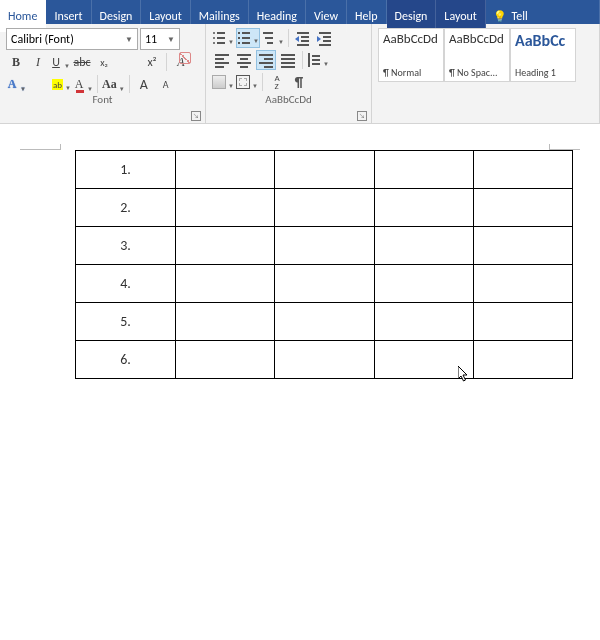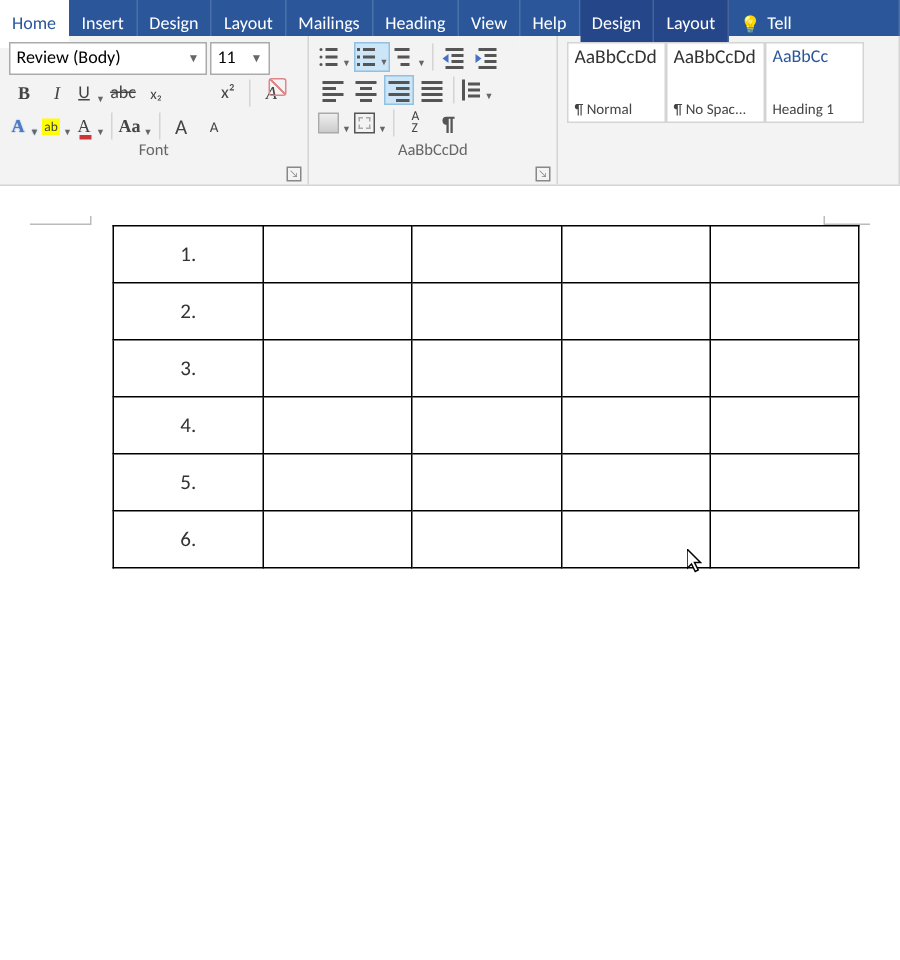--- a/index.html
+++ b/index.html
@@ -31,21 +31,21 @@
   .bold { font-weight: bold; font-family: Georgia, serif; }
   .italic { font-style: italic; font-family: Georgia, serif; }
   .und { text-decoration: underline; }
   .strike { text-decoration: line-through; }
   .sub { font-size: 10px; }
   .sup { font-size: 12px; margin-left: 26px; }
   .clear-fmt { font-family: Georgia, serif; font-style: italic; }
   .clear-fmt::after { content:""; position:absolute; width:10px; height:10px; border:1px solid #d88; right:0; top:0; border-radius:2px; background:linear-gradient(45deg,transparent 45%,#d88 45%,#d88 55%,transparent 55%);}
   .color-bar { position: absolute; bottom: 1px; left: 3px; right: 9px; height: 3px; }
   .effects-A { font-family: Georgia, serif; color:#4a7ac8; font-weight:bold; text-shadow:0 0 1px #4a7ac8;}
-  .highlight-ab { font-size:9px; background:#ff0; padding:0 1px;}
+  .highlight-ab { font-size:9px; background:#ff0; padding:0 1px;margin-left:24px;}
   .case-Aa { font-family: Georgia, serif; font-weight: bold; }
   .grow-A { font-size: 14px; }
   .shrink-A { font-size: 10px; }
 
   
   .list-ico { width: 14px; height: 14px; display: inline-block; position: relative; }
   .list-ico span { position: absolute; background: #555; }
   .align-ico { width:14px; height:12px; display:inline-block; position:relative;}
   .align-ico i { position:absolute; height:2px; background:#555; }
   .sel-btn { background:#cde6f7; border:1px solid #92c0e0; }
@@ -56,21 +56,21 @@
   .border-box::after{content:"";position:absolute;left:2px;right:2px;top:2px;bottom:2px;border:1px dashed #aaa;}
   .sort-az { font-size:9px; line-height:8px; text-align:left;}
   .pilcrow { font-size:14px; font-weight:bold; color:#555;}
   .spacing-ico { width:14px; height:14px; display:inline-block; position:relative;}
   .spacing-ico i{position:absolute; background:#555;}
 
   
   .styles { display:flex; gap:0; overflow:hidden;}
   .style-chip { width:66px; height:54px; border:1px solid #d4d4d4; background:#fff; display:flex; flex-direction:column; justify-content:space-between; padding:2px 4px;}
   .style-chip .prev { font-family: Calibri, sans-serif; font-size:13px; color:#333; overflow:hidden; white-space:nowrap;}
-  .style-chip.heading .prev { color:#2b579a; font-size:12px;}
+  .style-chip.heading .prev { color:#2b579a; font-size:16px;font-weight:bold;}
   .style-chip .lbl { font-size:10px; color:#444; white-space:nowrap; overflow:hidden;}
   .styles-group { flex:1; }
 
   
   .page { background:#fff; padding: 26px 0 0 0; display:flex; justify-content:center; }
   .sheet { width: 560px; position:relative; }
   .margin-corner-l{position:absolute;top:-6px;left:40px;height:6px;width:1px;background:#bbb;}
   .margin-corner-r{position:absolute;top:-6px;right:30px;height:6px;width:1px;background:#bbb;}
   .margin-line-l{position:absolute;top:-1px;left:0;width:40px;height:1px;background:#bbb;}
   .margin-line-r{position:absolute;top:-1px;right:0;width:30px;height:1px;background:#bbb;}
@@ -101,21 +101,21 @@
     <span class="bulb">💡</span>
     <span>Tell</span>
   </div>
 </div>
 
 <div class="ribbon">
 
   <div class="group" style="width:206px">
     <div class="row">
       <div class="font-name">
-        <span>Review (Body)</span>
+        <span>Calibri (Font)</span>
         <span class="dd">▼</span>
       </div>
       <div class="font-size">
         <span>11</span>
         <span class="dd">▼</span>
       </div>
     </div>
     <div class="row">
       <div class="ico-btn bold">B</div>
       <div class="ico-btn italic">I</div>

